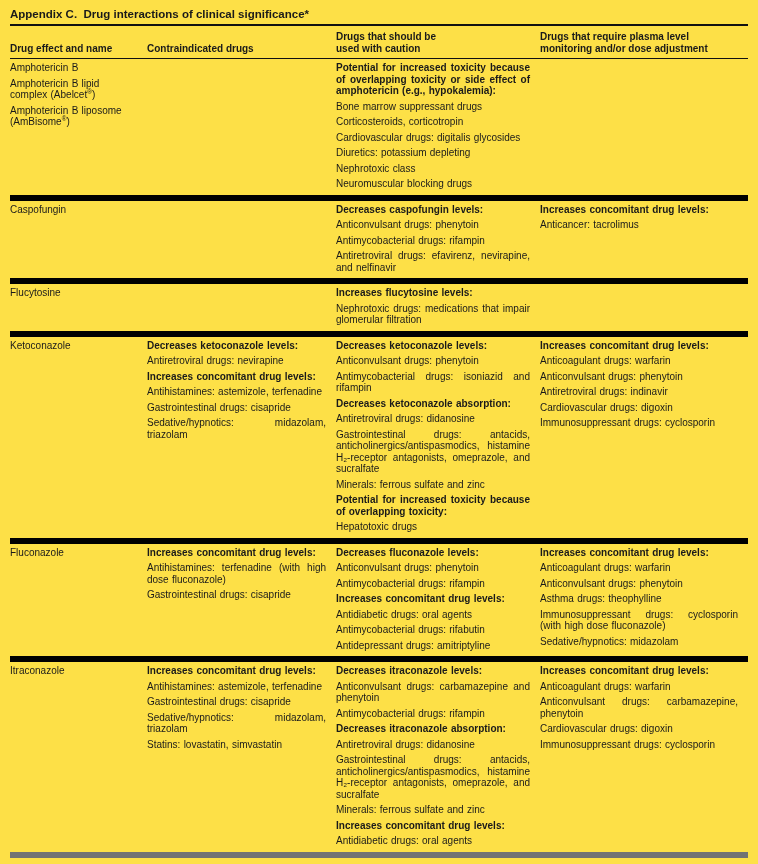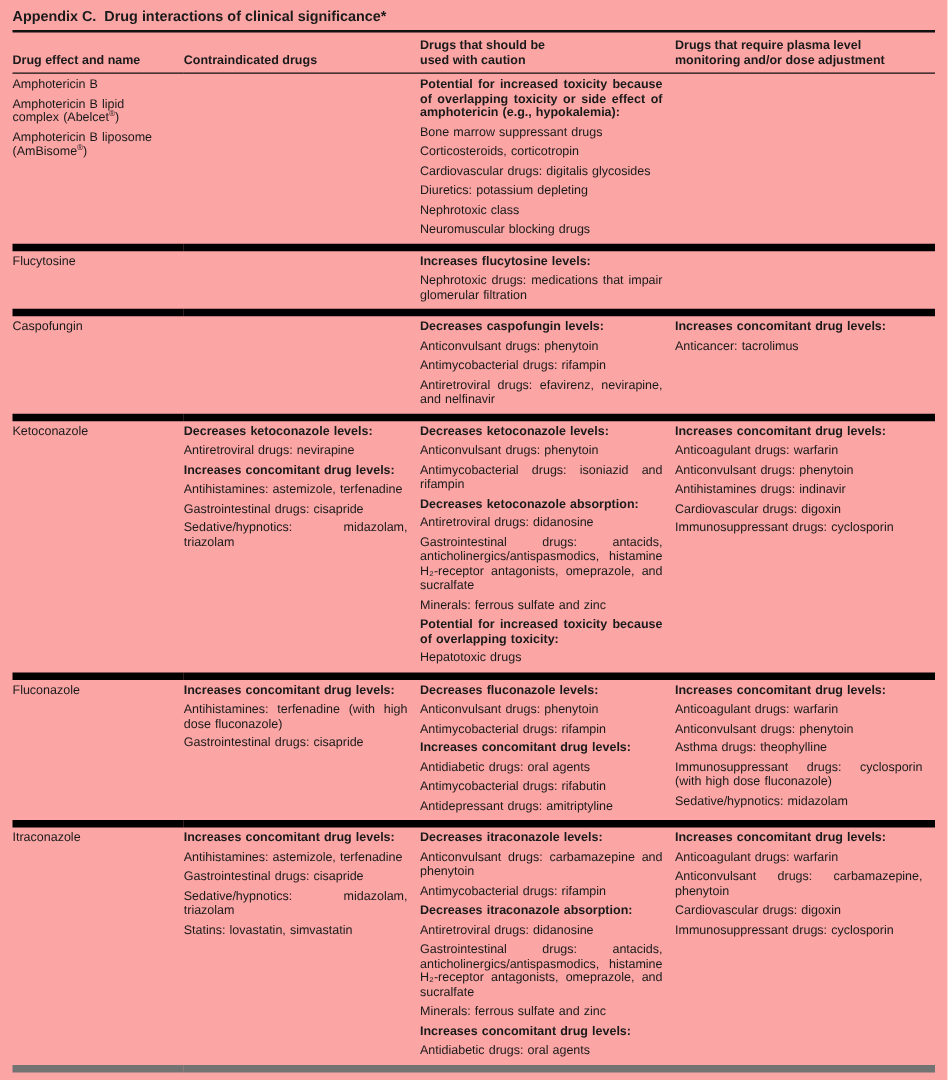--- a/index.html
+++ b/index.html
@@ -2,21 +2,21 @@
 <html><head>
 <meta charset="utf-8">
 <style>
   html, body { margin: 0; padding: 0; background: #ffffff; }
   .page {
     position: relative;
     width: 758px;
     height: 864px;
     box-sizing: border-box;
     padding: 8px 10px 0 10px;
-    background: #fca5a5;
+    background: #fde047;
     color: #1a1a1a;
     font-family: "Liberation Sans", "DejaVu Sans", sans-serif;
     font-size: 10px;
     line-height: 1.15;
     overflow: hidden;
   }
   .title {
     font-weight: bold;
     font-size: 11.5px;
     padding-bottom: 3px;
@@ -96,44 +96,44 @@
             <div class="para">Corticosteroids, corticotropin</div>
             <div class="para">Cardiovascular drugs: digitalis glycosides</div>
             <div class="para">Diuretics: potassium depleting</div>
             <div class="para">Nephrotoxic class</div>
             <div class="para">Neuromuscular blocking drugs</div>
           </td>
           <td class="cell-monitoring"></td>
         </tr>
         <tr class="data-row">
           <td class="cell-drug">
+            <div class="para">Caspofungin</div>
+          </td>
+          <td class="cell-contraindicated"></td>
+          <td class="cell-caution">
+            <div class="para bold">Decreases caspofungin levels:</div>
+            <div class="para">Anticonvulsant drugs: phenytoin</div>
+            <div class="para">Antimycobacterial drugs: rifampin</div>
+            <div class="para">Antiretroviral drugs: efavirenz, nevirapine, and nelfinavir</div>
+          </td>
+          <td class="cell-monitoring">
+            <div class="para bold">Increases concomitant drug levels:</div>
+            <div class="para">Anticancer: tacrolimus</div>
+          </td>
+        </tr>
+        <tr class="data-row">
+          <td class="cell-drug">
             <div class="para">Flucytosine</div>
           </td>
           <td class="cell-contraindicated"></td>
           <td class="cell-caution">
             <div class="para bold">Increases flucytosine levels:</div>
             <div class="para">Nephrotoxic drugs: medications that impair glomerular filtration</div>
           </td>
           <td class="cell-monitoring"></td>
-        </tr>
-        <tr class="data-row">
-          <td class="cell-drug">
-            <div class="para">Caspofungin</div>
-          </td>
-          <td class="cell-contraindicated"></td>
-          <td class="cell-caution">
-            <div class="para bold">Decreases caspofungin levels:</div>
-            <div class="para">Anticonvulsant drugs: phenytoin</div>
-            <div class="para">Antimycobacterial drugs: rifampin</div>
-            <div class="para">Antiretroviral drugs: efavirenz, nevirapine, and nelfinavir</div>
-          </td>
-          <td class="cell-monitoring">
-            <div class="para bold">Increases concomitant drug levels:</div>
-            <div class="para">Anticancer: tacrolimus</div>
-          </td>
         </tr>
         <tr class="data-row">
           <td class="cell-drug">
             <div class="para">Ketoconazole</div>
           </td>
           <td class="cell-contraindicated">
             <div class="para bold">Decreases ketoconazole levels:</div>
             <div class="para">Antiretroviral drugs: nevirapine</div>
             <div class="para bold">Increases concomitant drug levels:</div>
             <div class="para">Antihistamines: astemizole, terfenadine</div>
@@ -148,21 +148,21 @@
             <div class="para">Antiretroviral drugs: didanosine</div>
             <div class="para">Gastrointestinal drugs: antacids, anticholinergics/antispasmodics, histamine H₂-receptor antagonists, omeprazole, and sucralfate</div>
             <div class="para">Minerals: ferrous sulfate and zinc</div>
             <div class="para bold">Potential for increased toxicity because of overlapping toxicity:</div>
             <div class="para">Hepatotoxic drugs</div>
           </td>
           <td class="cell-monitoring">
             <div class="para bold">Increases concomitant drug levels:</div>
             <div class="para">Anticoagulant drugs: warfarin</div>
             <div class="para">Anticonvulsant drugs: phenytoin</div>
-            <div class="para">Antihistamines drugs: indinavir</div>
+            <div class="para">Antiretroviral drugs: indinavir</div>
             <div class="para">Cardiovascular drugs: digoxin</div>
             <div class="para">Immunosuppressant drugs: cyclosporin</div>
           </td>
         </tr>
         <tr class="data-row">
           <td class="cell-drug">
             <div class="para">Fluconazole</div>
           </td>
           <td class="cell-contraindicated">
             <div class="para bold">Increases concomitant drug levels:</div>

